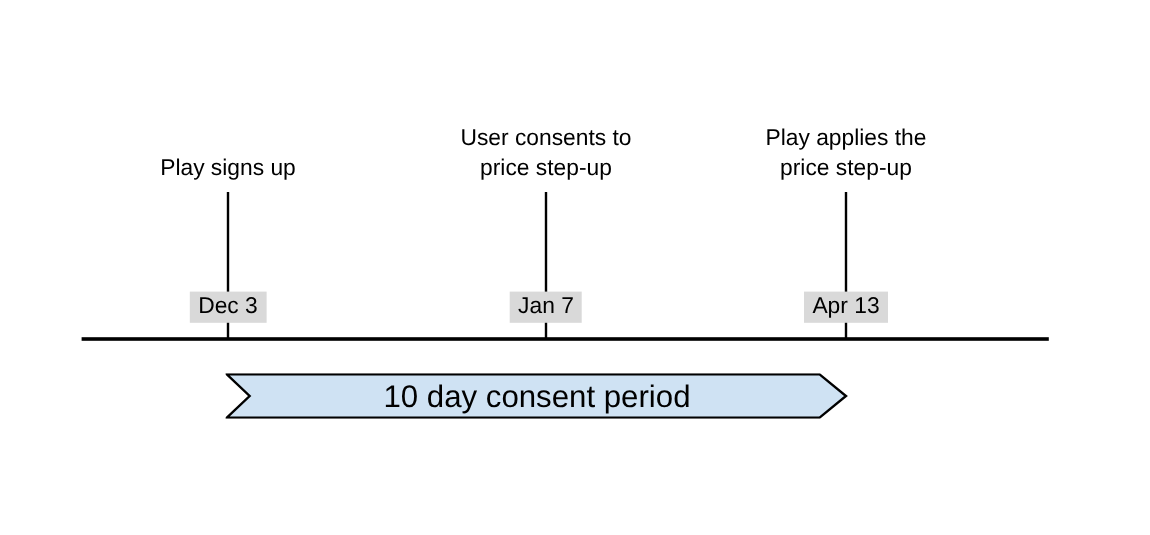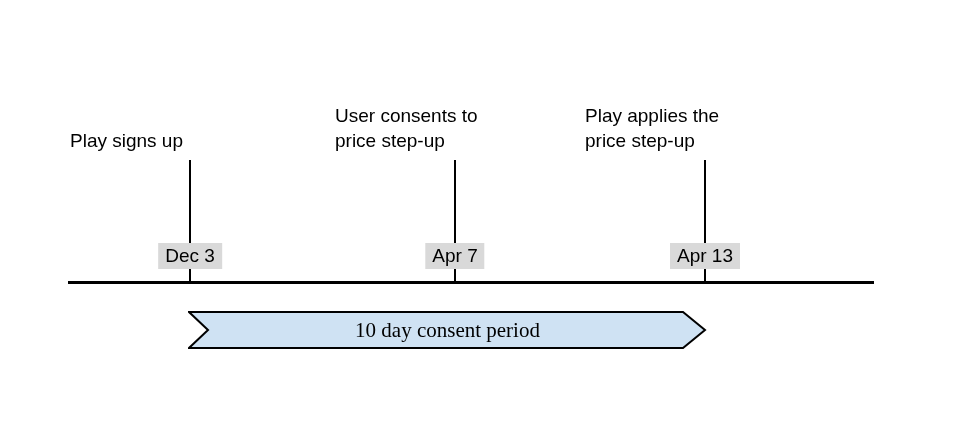--- a/index.html
+++ b/index.html
@@ -32,21 +32,21 @@
     bottom: 0;
     width: 0;
     left: var(--x);
   }
   .event-label {
     position: absolute;
     bottom: 293px;
     left: 0;
     transform: translateX(-50%);
     width: 240px;
-    text-align: left;
+    text-align: center;
     font-size: 19px;
     line-height: 25px;
     white-space: pre-line;
   }
   .tick {
     position: absolute;
     top: 160px;
     height: 123px;
     left: -1px;
     width: 2px;
@@ -85,42 +85,41 @@
   }
   .banner-label {
     position: absolute;
     left: 0;
     top: 0;
     right: 0;
     bottom: 0;
     display: flex;
     align-items: center;
     justify-content: center;
-    font-size: 21px;
-    font-family: Liberation Serif, serif;
+    font-size: 26px;
   }
 </style>
 </head>
 <body>
 
 <div class="canvas">
 
   <div class="axis"></div>
 
   <div class="event" style="--x:190px">
     <div class="event-label">Play signs up</div>
     <div class="tick"></div>
     <div class="date-badge">Dec 3</div>
   </div>
 
   <div class="event" style="--x:455px">
     <div class="event-label">User consents to
 price step-up</div>
     <div class="tick"></div>
-    <div class="date-badge">Apr 7</div>
+    <div class="date-badge">Jan 7</div>
   </div>
 
   <div class="event" style="--x:705px">
     <div class="event-label">Play applies the
 price step-up</div>
     <div class="tick"></div>
     <div class="date-badge">Apr 13</div>
   </div>
 
   <div class="banner">

